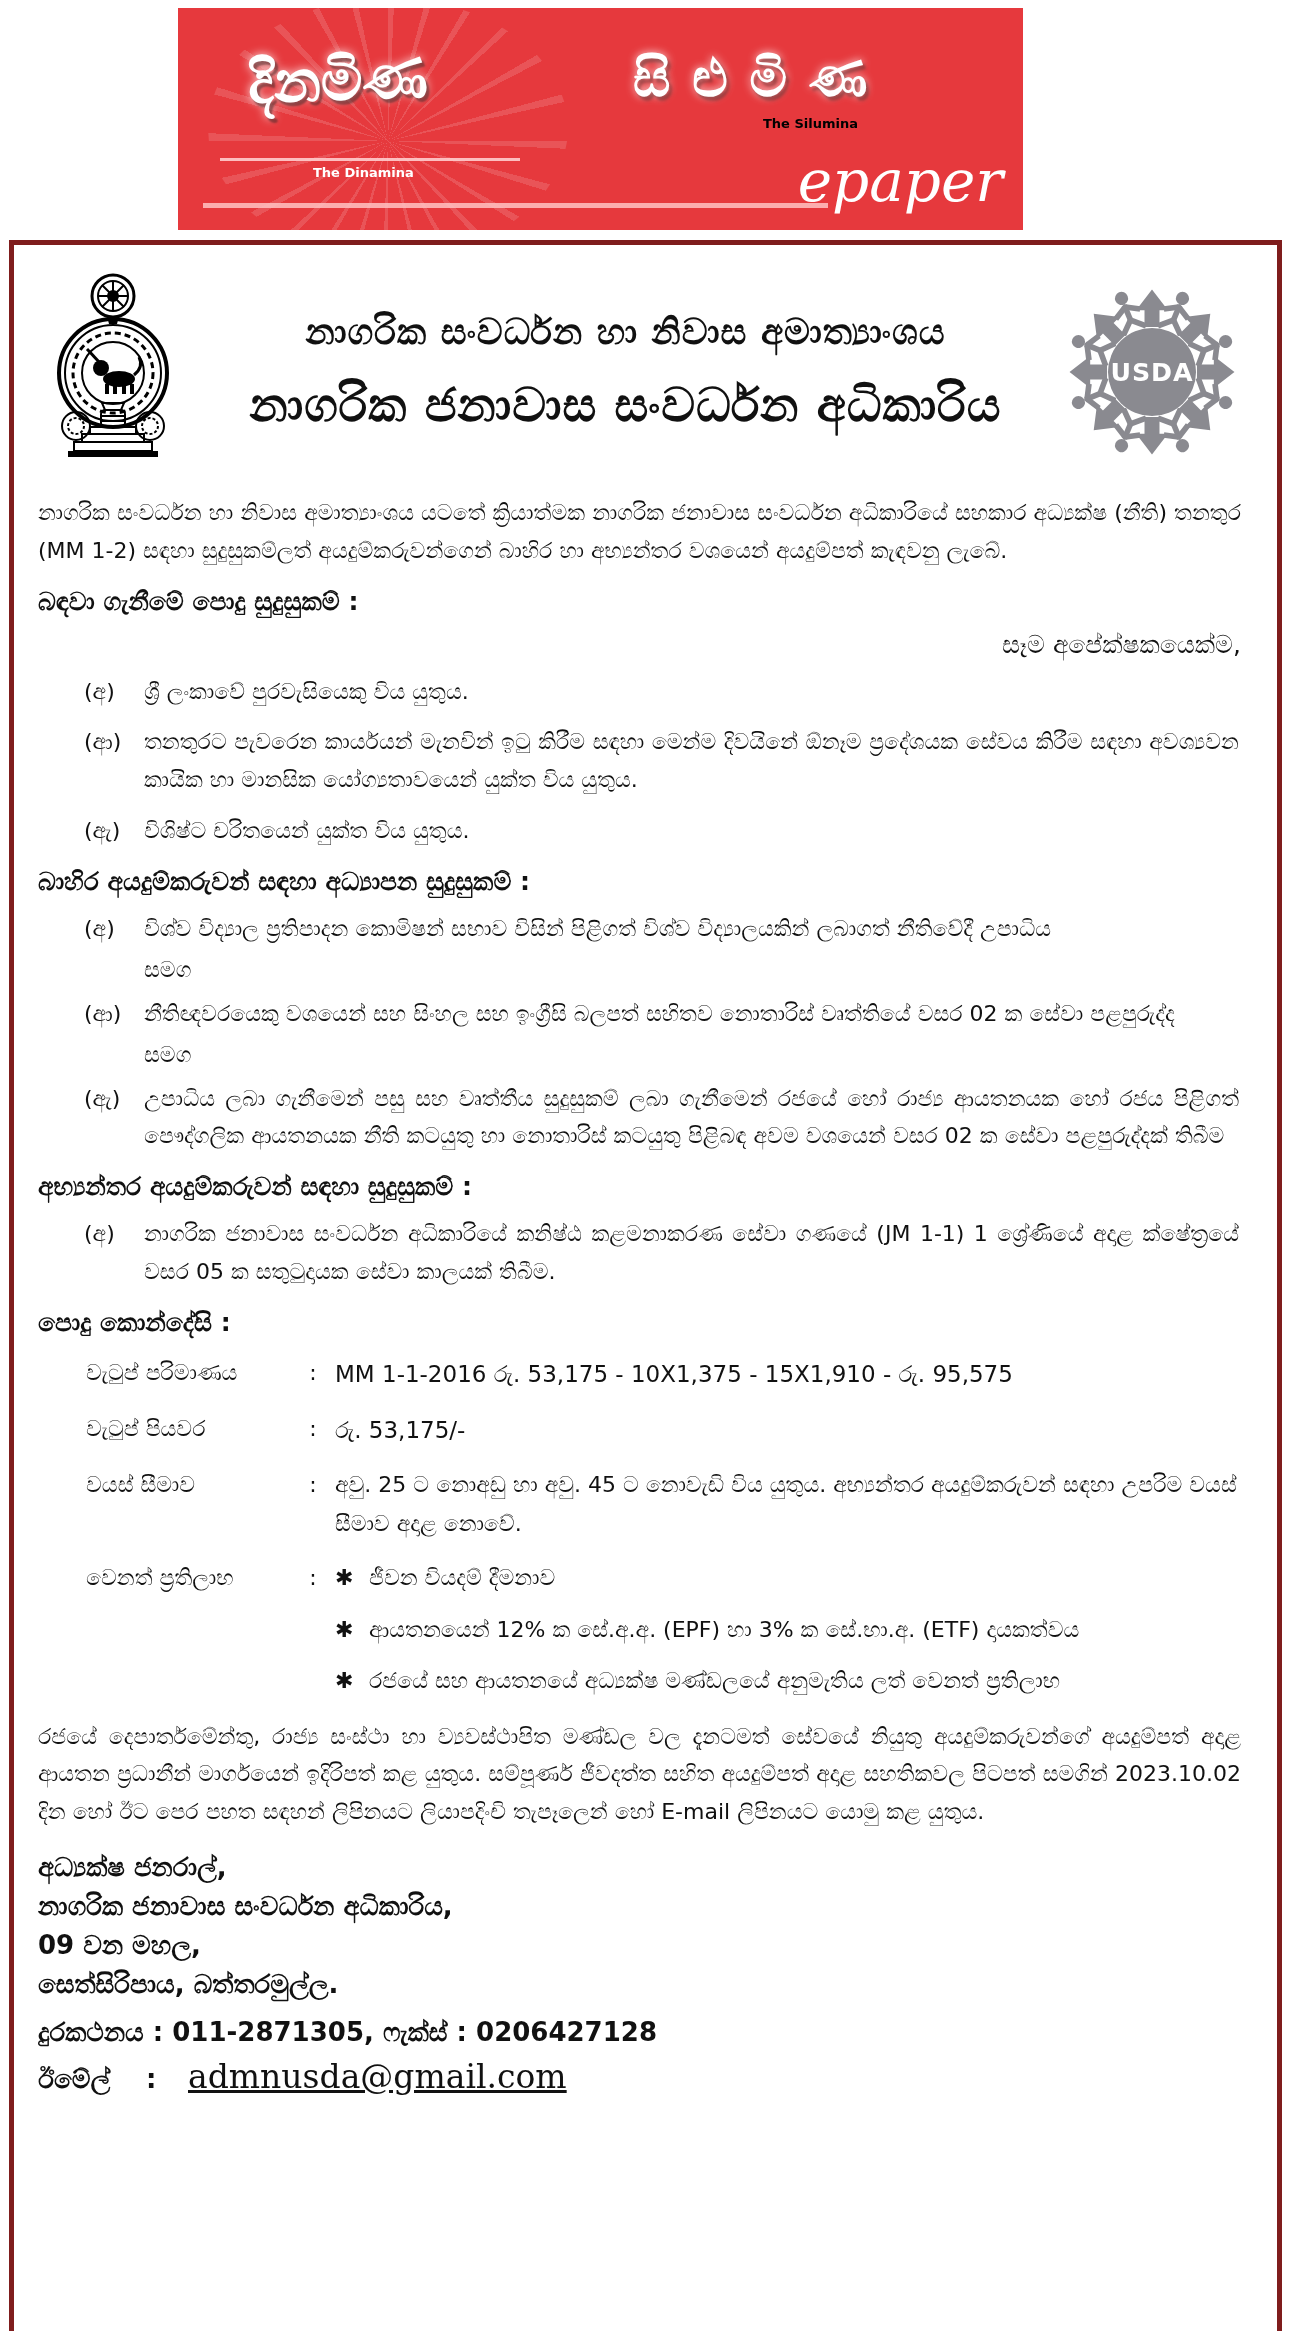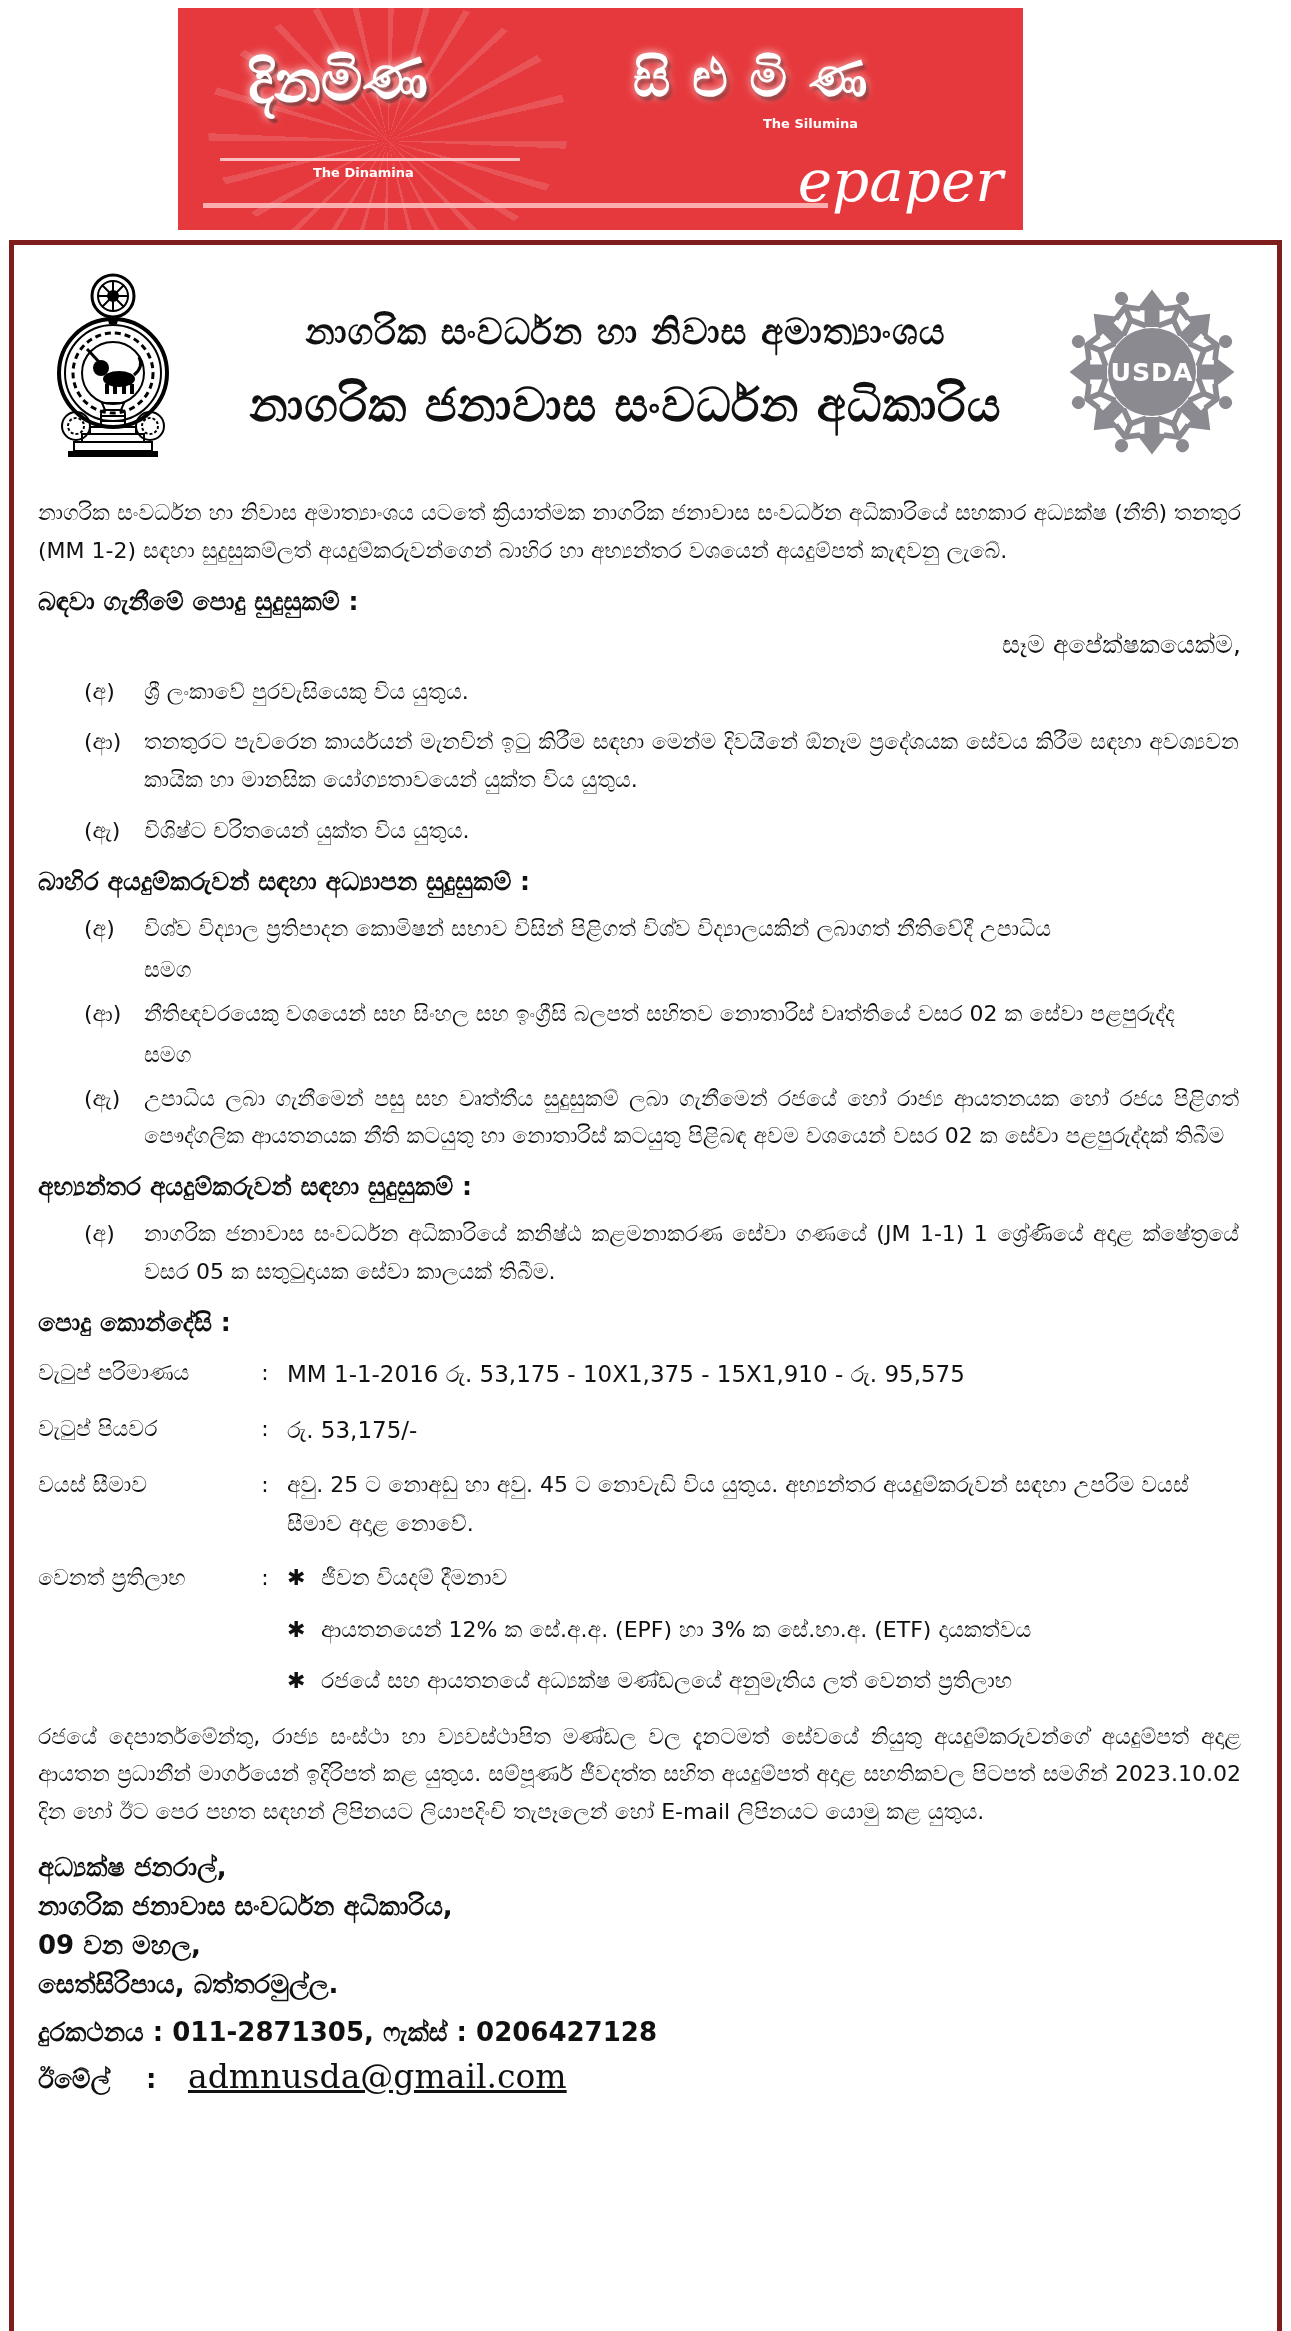--- a/index.html
+++ b/index.html
@@ -41,21 +41,21 @@
     position: absolute; left: 135px; top: 157px;
     font-size: 13px; font-weight: bold; color: #fff;
   }
   .silumina-logo {
     position: absolute; left: 455px; top: 40px;
     font-size: 52px; font-weight: bold; color: #fff; letter-spacing: 22px;
     text-shadow: 3px 4px 3px rgba(85,35,35,.5), 0 0 9px rgba(255,255,255,.85);
   }
   .silumina-sub {
     position: absolute; left: 585px; top: 108px;
-    font-size: 13px; font-weight: bold; color: #ffffff;
+    font-size: 13px; font-weight: bold; color: #000000;
   }
   .banner-bottom-line {
     position: absolute; left: 25px; bottom: 22px; width: 625px; height: 5px;
     background: rgba(255,195,195,.85);
   }
   .epaper-label {
     position: absolute; right: 20px; bottom: 15px;
     font-family: "DejaVu Serif", "Liberation Serif", serif;
     font-style: italic; font-size: 58px; color: #fff;
   }
@@ -79,21 +79,21 @@
   .intro { margin-top: 20px; font-size: 22px; line-height: 1.72; text-align: justify; }
 
   .sec-heading { font-size: 25px; font-weight: 800; margin-top: 17px; }
   .sub-heading { font-size: 25px; font-weight: 400; margin-top: 13px; text-align: right; }
 
   .qual-item { display: flex; margin-top: 13px; font-size: 22px; line-height: 1.72; }
   .qual-label { width: 60px; margin-left: 46px; flex: none; }
   .qual-text { flex: 1; text-align: justify; padding-right: 2px; }
   .connector { margin: 9px 0 0 106px; font-size: 22px; }
 
-  .def-row { display: flex; margin-top: 16px; font-size: 22px; line-height: 1.75; }
+  .def-row { display: flex; margin-top: 16px; font-size: 22px; line-height: 1.75; margin-left: 48px; }
   .def-label { width: 205px; flex: none; }
   .def-sep { width: 44px; flex: none; text-align: center; }
   .def-value { flex: 1; }
   .salary-value { font-size: 23px; }
   .benefit { display: flex; margin-bottom: 13px; }
   .benefit:last-child { margin-bottom: 0; }
   .star { width: 34px; flex: none; }
 
   .closing { margin-top: 17px; font-size: 22px; line-height: 1.7; text-align: justify; }
 

